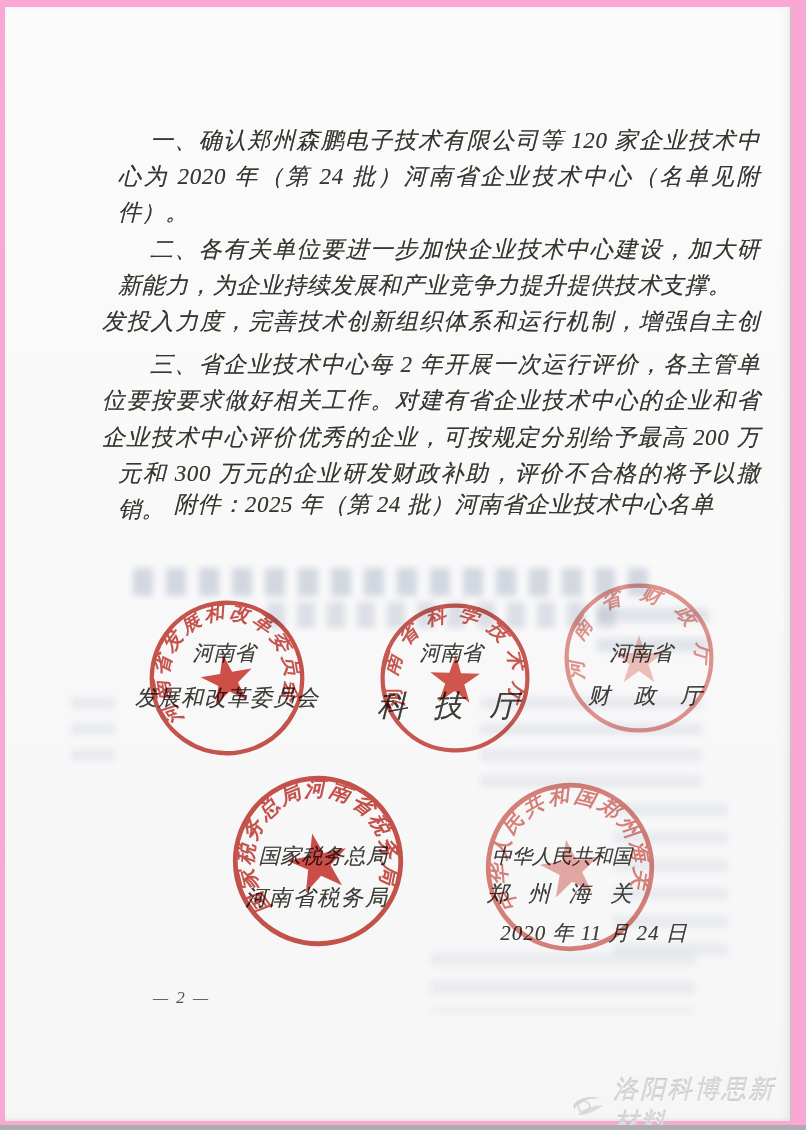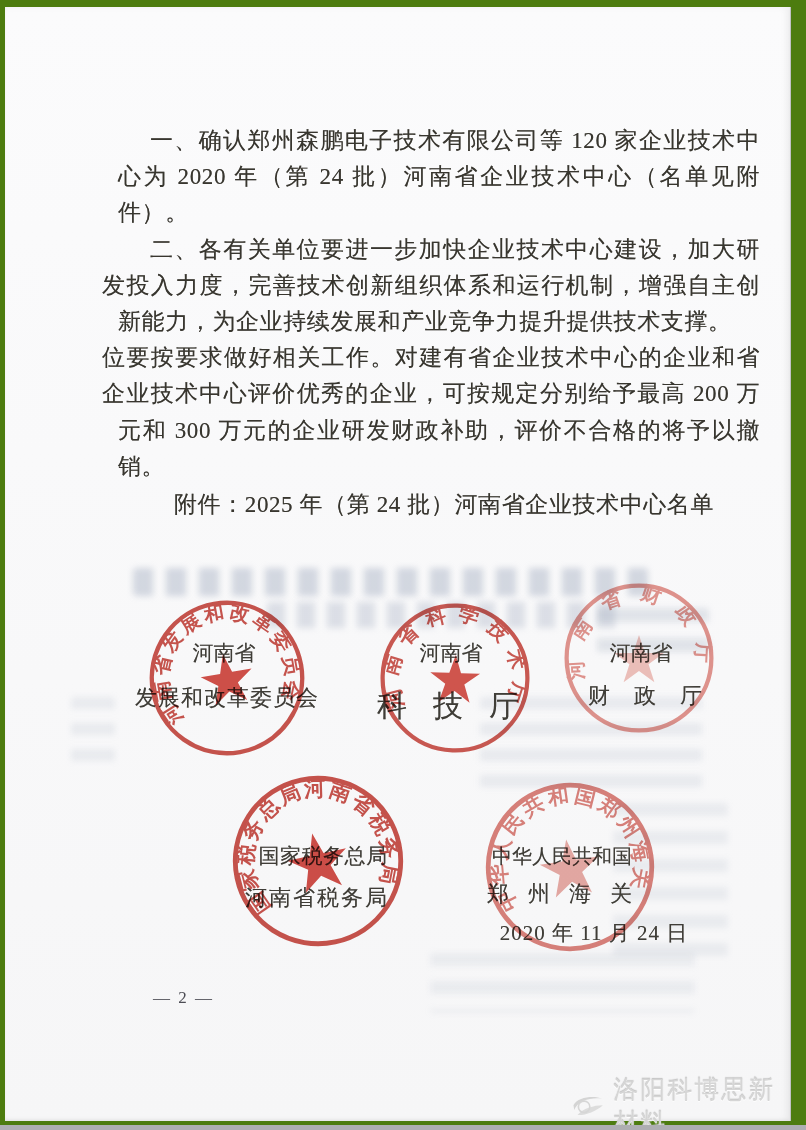--- a/index.html
+++ b/index.html
@@ -1,18 +1,18 @@
 <!DOCTYPE html>
 <html><head>
 <meta charset="utf-8">
 <style>
   html,body{margin:0;padding:0;background:#9a9a9e;}
   *{box-sizing:border-box;}
-  .scan{position:relative;width:806px;height:1130px;background:#4d7c0f;overflow:hidden;
-        font-family:"Liberation Serif","DejaVu Serif",serif;}
+  .scan{position:relative;width:806px;height:1130px;background:#f9a8d4;overflow:hidden;
+        font-family:"Liberation Serif","DejaVu Serif",serif;font-style:italic;}
   .scan::after{content:'';position:absolute;left:0;right:0;bottom:0;height:5px;background:#aeaeb2;}
   .page{position:absolute;left:5px;top:7px;right:15px;bottom:9px;
         background:linear-gradient(180deg,#fbfbfc 0%,#f8f8f9 60%,#f6f6f7 100%);
         box-shadow:inset -4px 0 6px rgba(0,0,0,.05), inset 0 -2px 3px rgba(0,0,0,.04);
         border-right:1px solid #c2c2c5;}
 
   
   .bodytext{position:absolute;left:97px;top:116px;width:658px;
             font-size:23px;line-height:36.2px;color:#38362f;letter-spacing:.6px;
             text-shadow:0 0 .6px rgba(56,54,47,.55);}
@@ -93,22 +93,23 @@
     <div class="smudge sm3"></div>
     <div class="smudge sm4"></div>
     <div class="smudge sm5"></div>
     <div class="smudge sm6"></div>
     <div class="smudge sm7"></div>
 
     <div class="bodytext">
         <div class="bodyline ln-first">一、确认郑州森鹏电子技术有限公司等 120 家企业技术中</div>
         <div class="bodyline ln-end">心为 2020 年（第 24 批）河南省企业技术中心（名单见附件）。</div>
         <div class="bodyline ln-first">二、各有关单位要进一步加快企业技术中心建设，加大研</div>
+        <div class="bodyline ln-end">新能力，为企业持续发展和产业竞争力提升提供技术支撑。</div>
         <div class="bodyline ln-mid">发投入力度，完善技术创新组织体系和运行机制，增强自主创</div>
-        <div class="bodyline ln-end">新能力，为企业持续发展和产业竞争力提升提供技术支撑。</div>
+        <div class="bodyline ln-first ln-gap">三、省企业技术中心每 2 年开展一次运行评价，各主管单</div>
         <div class="bodyline ln-mid">位要按要求做好相关工作。对建有省企业技术中心的企业和省</div>
         <div class="bodyline ln-mid">企业技术中心评价优秀的企业，可按规定分别给予最高 200 万</div>
         <div class="bodyline ln-end">元和 300 万元的企业研发财政补助，评价不合格的将予以撤销。</div>
       </div>
     <div class="attach">附件：2025 年（第 24 批）河南省企业技术中心名单</div>
 
     <div class="lbl lbl-1a">河南省</div>
     <div class="lbl lbl-1b">发展和改革委员会</div>
     <div class="lbl lbl-2a">河南省</div>
     <div class="lbl lbl-2b">科技厅</div>

